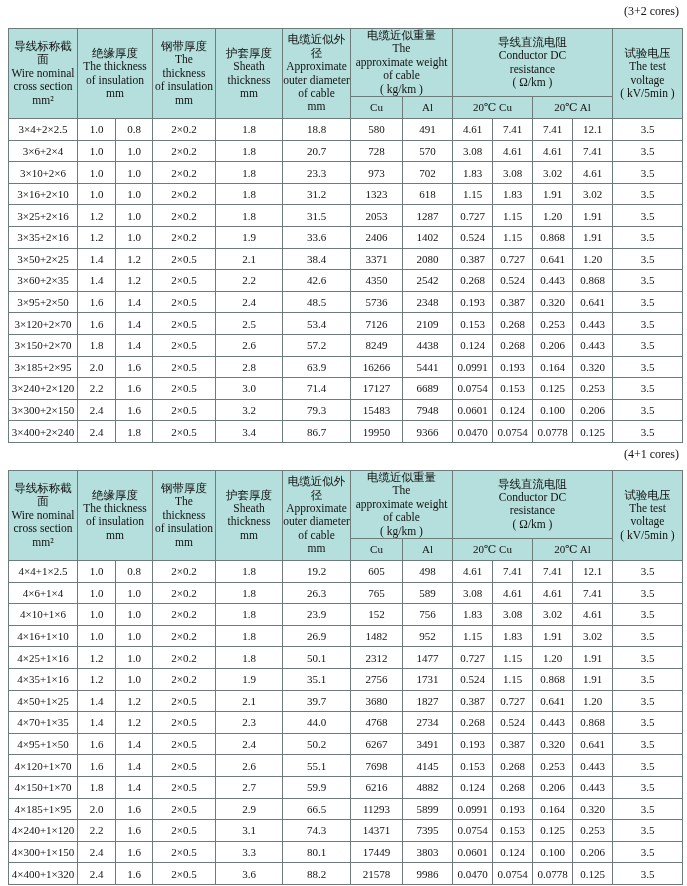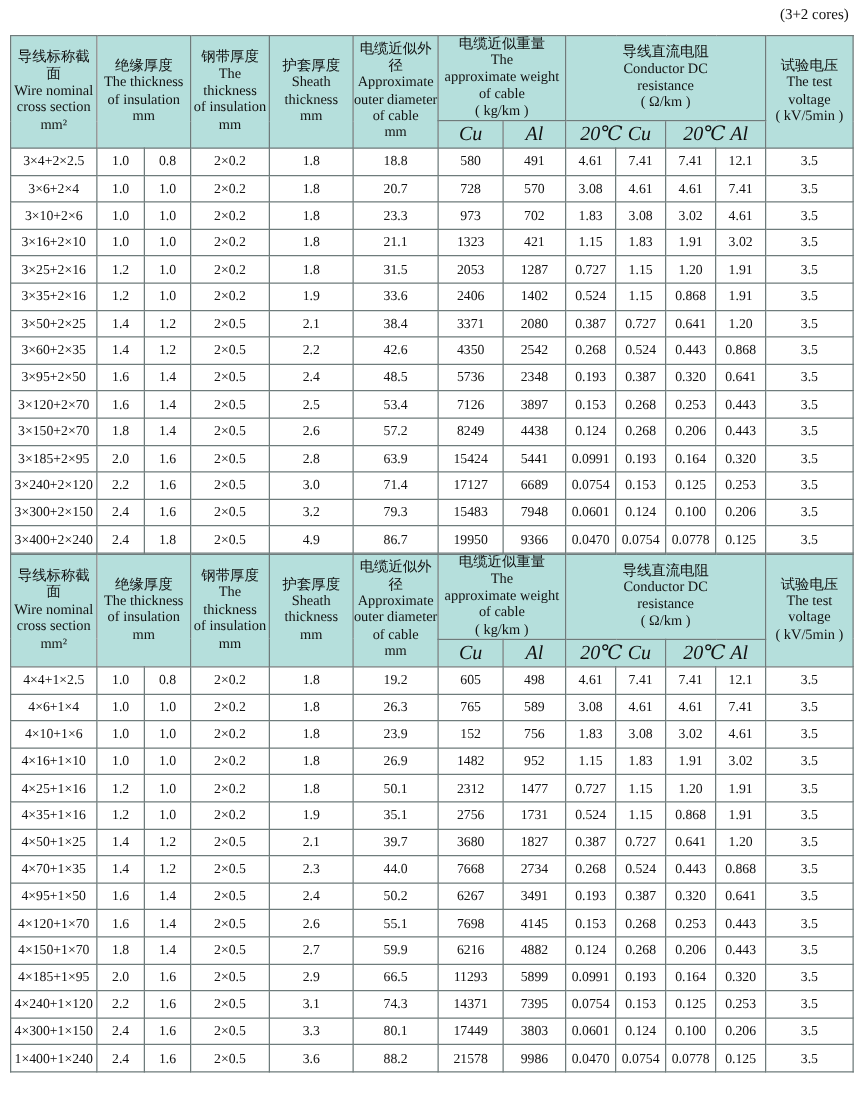--- a/index.html
+++ b/index.html
@@ -41,21 +41,21 @@
   }
   table.spec th {
     background: #b5dfdc;
     font-weight: normal;
     font-size: 11.5px;
     line-height: 13.4px;
     white-space: pre-line;
   }
   table.spec thead tr.main-row { height: 67px; }
   table.spec thead tr.sub-row  { height: 22px; }
-  table.spec thead tr.sub-row th { font-size: 16px; font-style: italic; }
+  table.spec thead tr.sub-row th { font-size: 11px; }
   table.spec tbody td {
     height: 20.6px;
     font-size: 11px;
     color: #111111;
     background: #ffffff;
     white-space: nowrap;
   }
 </style>
 </head>
 <body>
@@ -169,23 +169,23 @@
           <td>3.02</td>
           <td>4.61</td>
           <td>3.5</td>
         </tr>
         <tr>
           <td>3×16+2×10</td>
           <td>1.0</td>
           <td>1.0</td>
           <td>2×0.2</td>
           <td>1.8</td>
-          <td>21.1</td>
+          <td>31.2</td>
           <td>1323</td>
-          <td>421</td>
+          <td>618</td>
           <td>1.15</td>
           <td>1.83</td>
           <td>1.91</td>
           <td>3.02</td>
           <td>3.5</td>
         </tr>
         <tr>
           <td>3×25+2×16</td>
           <td>1.2</td>
           <td>1.0</td>
@@ -261,21 +261,21 @@
           <td>3.5</td>
         </tr>
         <tr>
           <td>3×120+2×70</td>
           <td>1.6</td>
           <td>1.4</td>
           <td>2×0.5</td>
           <td>2.5</td>
           <td>53.4</td>
           <td>7126</td>
-          <td>3897</td>
+          <td>2109</td>
           <td>0.153</td>
           <td>0.268</td>
           <td>0.253</td>
           <td>0.443</td>
           <td>3.5</td>
         </tr>
         <tr>
           <td>3×150+2×70</td>
           <td>1.8</td>
           <td>1.4</td>
@@ -290,21 +290,21 @@
           <td>0.443</td>
           <td>3.5</td>
         </tr>
         <tr>
           <td>3×185+2×95</td>
           <td>2.0</td>
           <td>1.6</td>
           <td>2×0.5</td>
           <td>2.8</td>
           <td>63.9</td>
-          <td>15424</td>
+          <td>16266</td>
           <td>5441</td>
           <td>0.0991</td>
           <td>0.193</td>
           <td>0.164</td>
           <td>0.320</td>
           <td>3.5</td>
         </tr>
         <tr>
           <td>3×240+2×120</td>
           <td>2.2</td>
@@ -333,33 +333,34 @@
           <td>0.124</td>
           <td>0.100</td>
           <td>0.206</td>
           <td>3.5</td>
         </tr>
         <tr>
           <td>3×400+2×240</td>
           <td>2.4</td>
           <td>1.8</td>
           <td>2×0.5</td>
-          <td>4.9</td>
+          <td>3.4</td>
           <td>86.7</td>
           <td>19950</td>
           <td>9366</td>
           <td>0.0470</td>
           <td>0.0754</td>
           <td>0.0778</td>
           <td>0.125</td>
           <td>3.5</td>
         </tr>
       </tbody>
   </table>
 
+  <div class="cores-label second">(4+1  cores)</div>
 
   <table class="spec">
     <colgroup>
       <col style="width:69px">
         <col style="width:38px">
         <col style="width:37px">
       <col style="width:63px">
         <col style="width:67px">
         <col style="width:68px">
       <col style="width:52px">
@@ -520,21 +521,21 @@
           <td>1.20</td>
           <td>3.5</td>
         </tr>
         <tr>
           <td>4×70+1×35</td>
           <td>1.4</td>
           <td>1.2</td>
           <td>2×0.5</td>
           <td>2.3</td>
           <td>44.0</td>
-          <td>7668</td>
+          <td>4768</td>
           <td>2734</td>
           <td>0.268</td>
           <td>0.524</td>
           <td>0.443</td>
           <td>0.868</td>
           <td>3.5</td>
         </tr>
         <tr>
           <td>4×95+1×50</td>
           <td>1.6</td>
@@ -619,21 +620,21 @@
           <td>80.1</td>
           <td>17449</td>
           <td>3803</td>
           <td>0.0601</td>
           <td>0.124</td>
           <td>0.100</td>
           <td>0.206</td>
           <td>3.5</td>
         </tr>
         <tr>
-          <td>1×400+1×240</td>
+          <td>4×400+1×320</td>
           <td>2.4</td>
           <td>1.6</td>
           <td>2×0.5</td>
           <td>3.6</td>
           <td>88.2</td>
           <td>21578</td>
           <td>9986</td>
           <td>0.0470</td>
           <td>0.0754</td>
           <td>0.0778</td>

